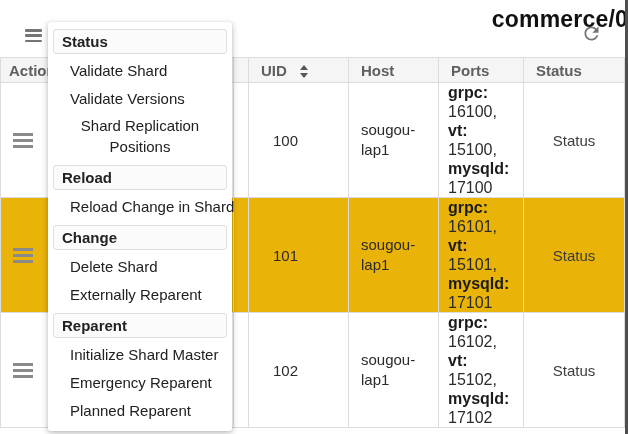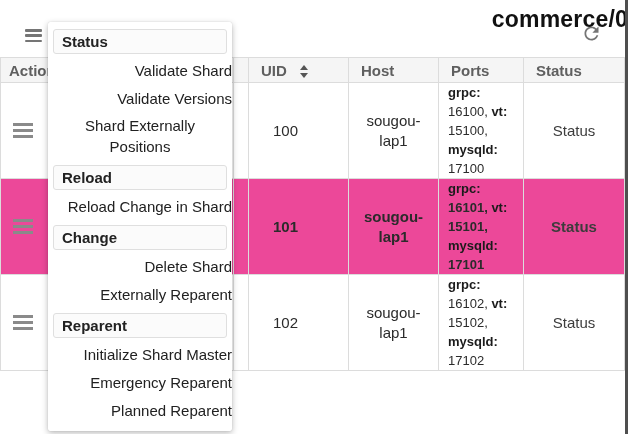--- a/index.html
+++ b/index.html
@@ -15,45 +15,45 @@
   .refresh { position:absolute; right:26px; top:23px; width:21px; height:21px; cursor:pointer; }
 
   
   .tablewrap { position:absolute; left:0; top:57px; width:624px; }
   table { border-collapse:collapse; width:624px; table-layout:fixed; }
   th, td { border:1px solid #dcdcdc; vertical-align:middle; }
   th { background:#f5f5f5; height:25px; font-size:15px; font-weight:bold;
        color:#5f5f5f; text-align:left; padding:0 0 0 12px; }
   th.first { padding-left:8px; }
   td { height:88px; font-size:15px; color:#2b2b2b; background:#fff; }
-  tr.even td { background:#ec4899;font-weight:bold; }
+  tr.even td { background:#eab308; }
   td.action { padding-left:12px; }
   td.uid  { padding-left:24px; }
-  td.host { padding:4px 12px; word-break:break-word; line-height:20px;text-align:center; }
-  td.ports{ padding:0 9px; line-height:19px; font-size:13px; }
+  td.host { padding:4px 12px; word-break:break-word; line-height:20px; }
+  td.ports{ padding:0 9px; line-height:19px; font-size:16px; }
   td.ports b { color:#1b1b1b; }
   td.status { text-align:center; color:#3c3c3c; }
   .rowburger { width:20px; cursor:pointer; }
   .rowburger .bar { height:3px; background:#8a8a8a; margin-bottom:3px; }
   .sort { display:inline-block; vertical-align:middle; margin-left:13px; }
   .sort .up { width:0; height:0; border-left:4.5px solid transparent;
     border-right:4.5px solid transparent; border-bottom:5px solid #555; margin-bottom:2.5px; }
   .sort .down { width:0; height:0; border-left:4.5px solid transparent;
     border-right:4.5px solid transparent; border-top:5px solid #555; }
 
   
   .menu { position:absolute; left:48px; top:22px; width:184px; z-index:10;
     background:#fff; border-radius:2px; padding:6px 0;
     box-shadow:0 2px 6px rgba(0,0,0,.28), 0 0 1px rgba(0,0,0,.2); }
   .msec { margin:4px 5px 3px 5px; border:1px solid #dfdfdf; background:#fbfbfb;
     border-radius:3px; padding:3px 8px; font-weight:bold; font-size:15px; color:#222;
     height:25px; line-height:18px; }
   .msec.first { margin-top:1px; }
-  .mi { height:28px; line-height:28px; padding-left:10px; font-size:15px;
-    color:#212121; cursor:pointer; white-space:nowrap;text-align:right; }
+  .mi { height:28px; line-height:28px; padding-left:22px; font-size:15px;
+    color:#212121; cursor:pointer; white-space:nowrap; }
   .mi.wrap { height:auto; white-space:normal; text-align:center;
     padding:2px 14px 4px 14px; line-height:21px; }
 
   
   .scrollbar { position:absolute; right:0; top:0; width:3px; height:434px;
     background:#4f4f4f; }
 </style>
 </head>
 <body>
 
@@ -147,21 +147,21 @@
         <td class="status">Status</td>
       </tr>
     </tbody>
   </table>
 </div>
 
 <div class="menu">
   <div class="msec first">Status</div>
   <div class="mi">Validate Shard</div>
   <div class="mi">Validate Versions</div>
-  <div class="mi wrap">Shard Externally Positions</div>
+  <div class="mi wrap">Shard Replication Positions</div>
 
   <div class="msec">Reload</div>
   <div class="mi">Reload Change in Shard</div>
 
   <div class="msec">Change</div>
   <div class="mi">Delete Shard</div>
   <div class="mi">Externally Reparent</div>
 
   <div class="msec">Reparent</div>
   <div class="mi">Initialize Shard Master</div>

